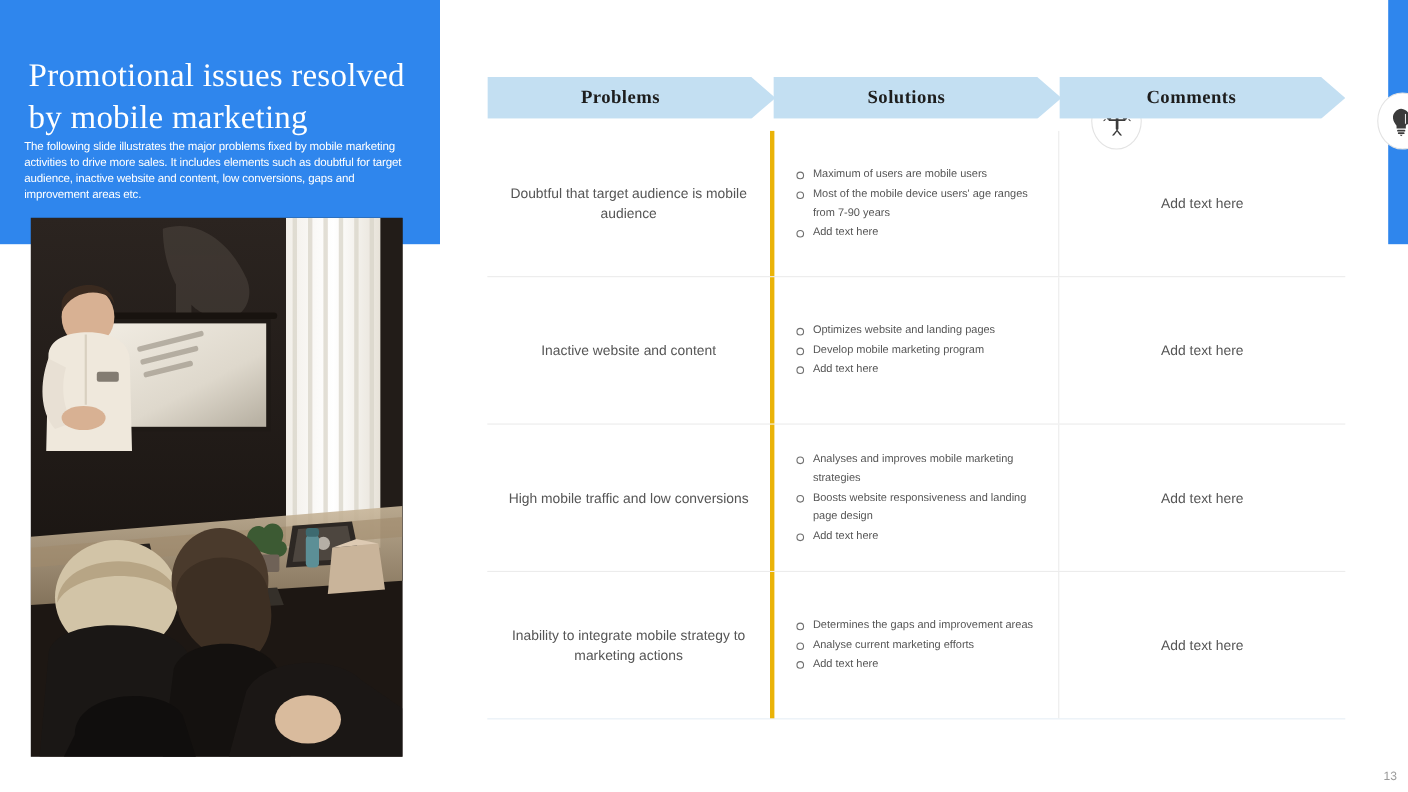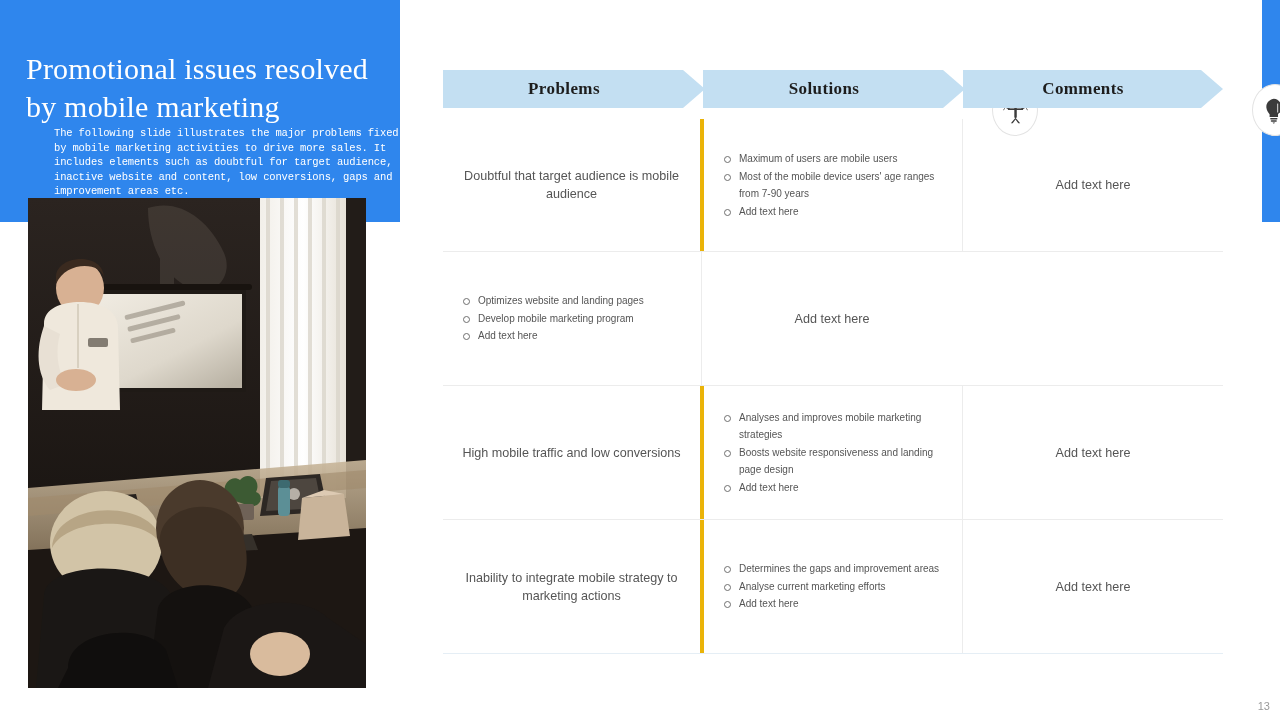--- a/index.html
+++ b/index.html
@@ -40,26 +40,25 @@
     font-weight: 400;
     letter-spacing: 0.2px;
     margin-top: 38px;
   }
 
   .slide-desc {
     position: absolute;
     left: 22px;
     top: 126px;
     width: 358px;
-    font-family: Liberation Mono, monospace;
+    font-family: Liberation Sans, sans-serif;
     font-size: 10.5px;
     line-height: 14.6px;
     color: #ffffff;
     letter-spacing: -0.15px;
-    margin-left: 32px;
   }
 
   
   .right-strip {
     position: absolute;
     right: 0; top: 0;
     width: 18px;
     height: 222px;
     background: #2f86ed;
   }
@@ -382,20 +381,21 @@
           <ul class="bullets">
             <li>Maximum of users are mobile users</li>
             <li>Most of the mobile device users' age ranges from 7-90 years</li>
             <li>Add text here</li>
           </ul>
         </div>
         <div class="cell c-com">Add text here</div>
       </div>
 
       <div class="trow r2">
+        <div class="cell c-prob">Inactive website and content</div>
         <div class="cell c-sol">
           <ul class="bullets">
             <li>Optimizes website and landing pages</li>
             <li>Develop mobile marketing program</li>
             <li>Add text here</li>
           </ul>
         </div>
         <div class="cell c-com">Add text here</div>
       </div>
 

